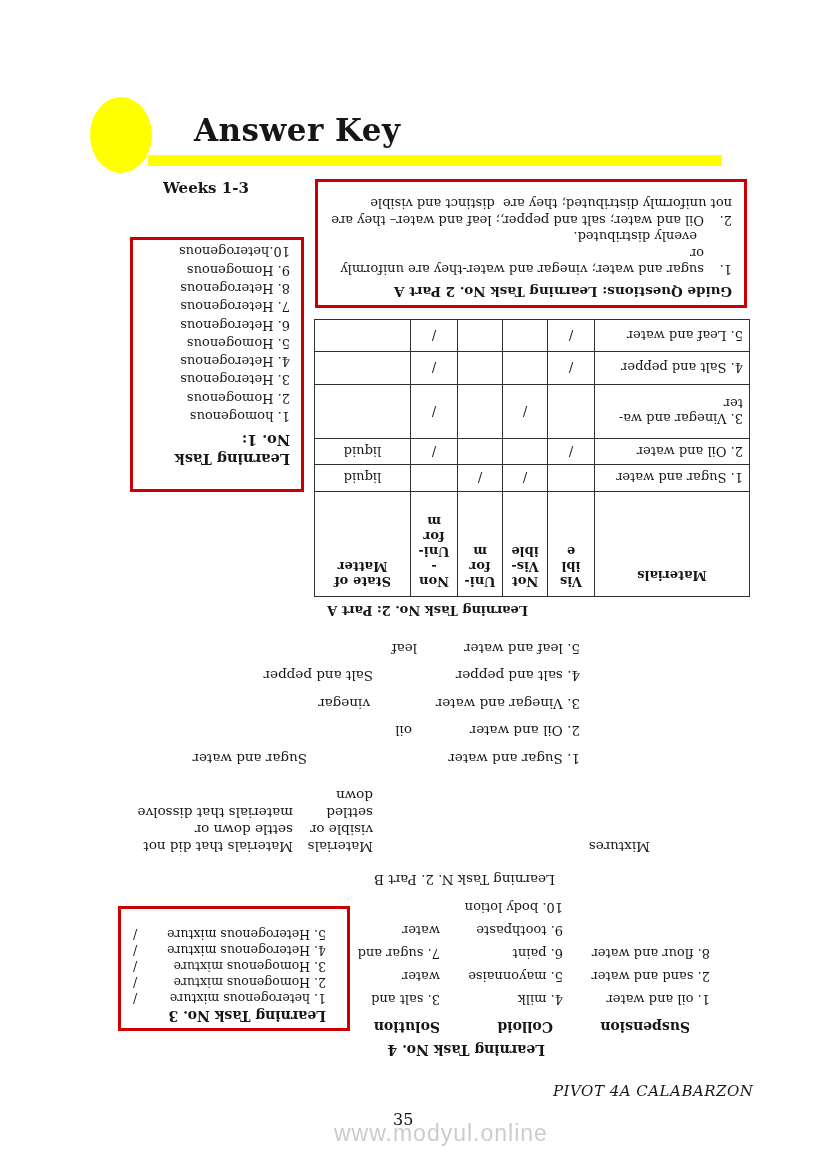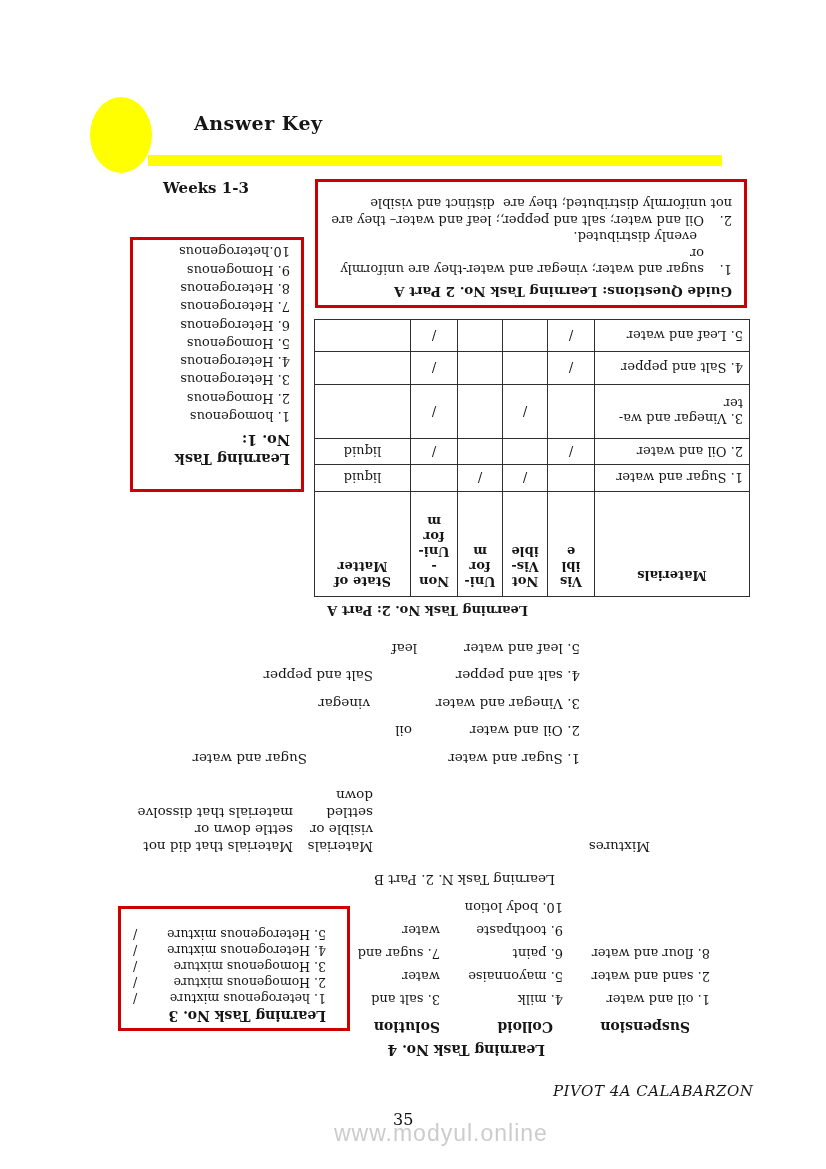--- a/index.html
+++ b/index.html
@@ -4,21 +4,21 @@
 <style>
   html,body{margin:0;padding:0;background:#ffffff;}
   body{width:826px;height:1169px;position:relative;overflow:hidden;
        font-family:"DejaVu Serif", serif;color:#161616;}
   .abs{position:absolute;}
   .rot{transform:rotate(180deg);}
   .redbox{border:3px solid #cc0000;box-sizing:border-box;background:#fff;}
 
   
   .yellow-circle{left:90px;top:97px;width:62px;height:76px;border-radius:50%;background:#ffff00;}
-  .page-title{left:194px;top:112px;font-size:19px;font-weight:bold;letter-spacing:.5px;}
+  .page-title{left:194px;top:112px;font-size:31px;font-weight:bold;letter-spacing:.5px;}
   .yellow-bar{left:148px;top:155px;width:574px;height:11px;background:#ffff00;}
   .weeks{left:163px;top:179px;font-size:15px;font-weight:bold;}
 
   
   .guidebox{left:315px;top:179px;width:432px;height:129px;}
   .gb-inner{padding:5px 10px 0 12px;font-size:13px;line-height:16.5px;}
   .gb-head{font-weight:bold;font-size:13.5px;margin-bottom:6px;}
   .gb-line{display:flex;}
   .gb-num{width:28px;flex:0 0 28px;}
   .gb-text{white-space:pre-wrap;}

